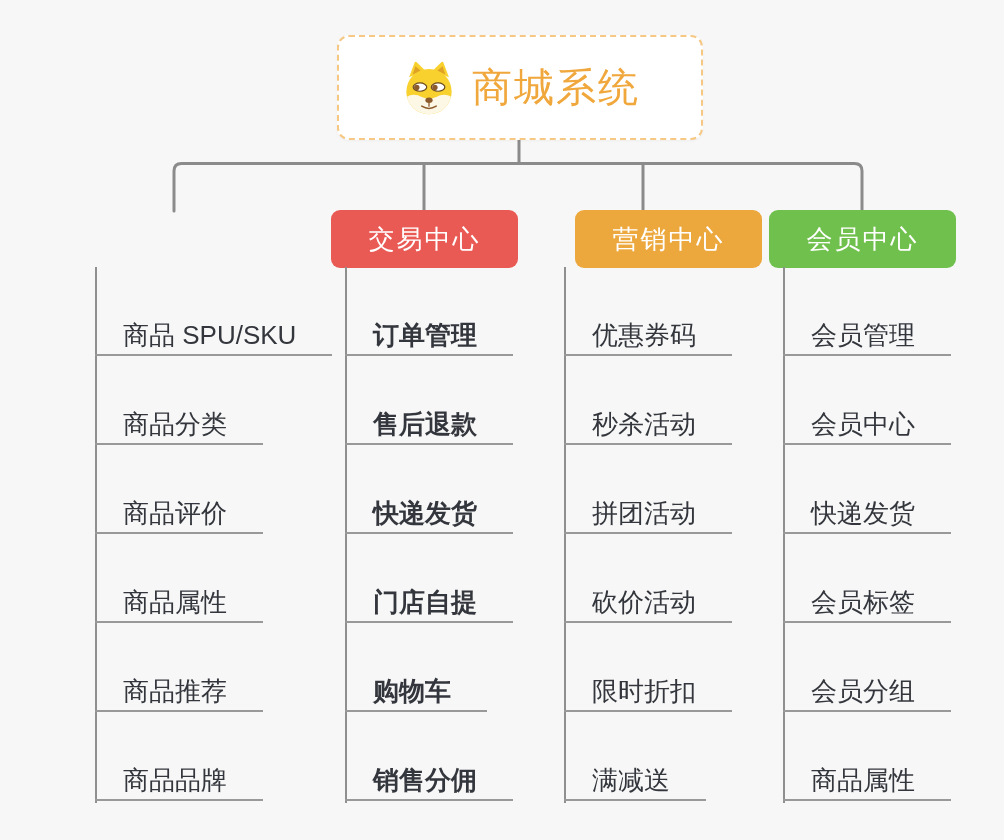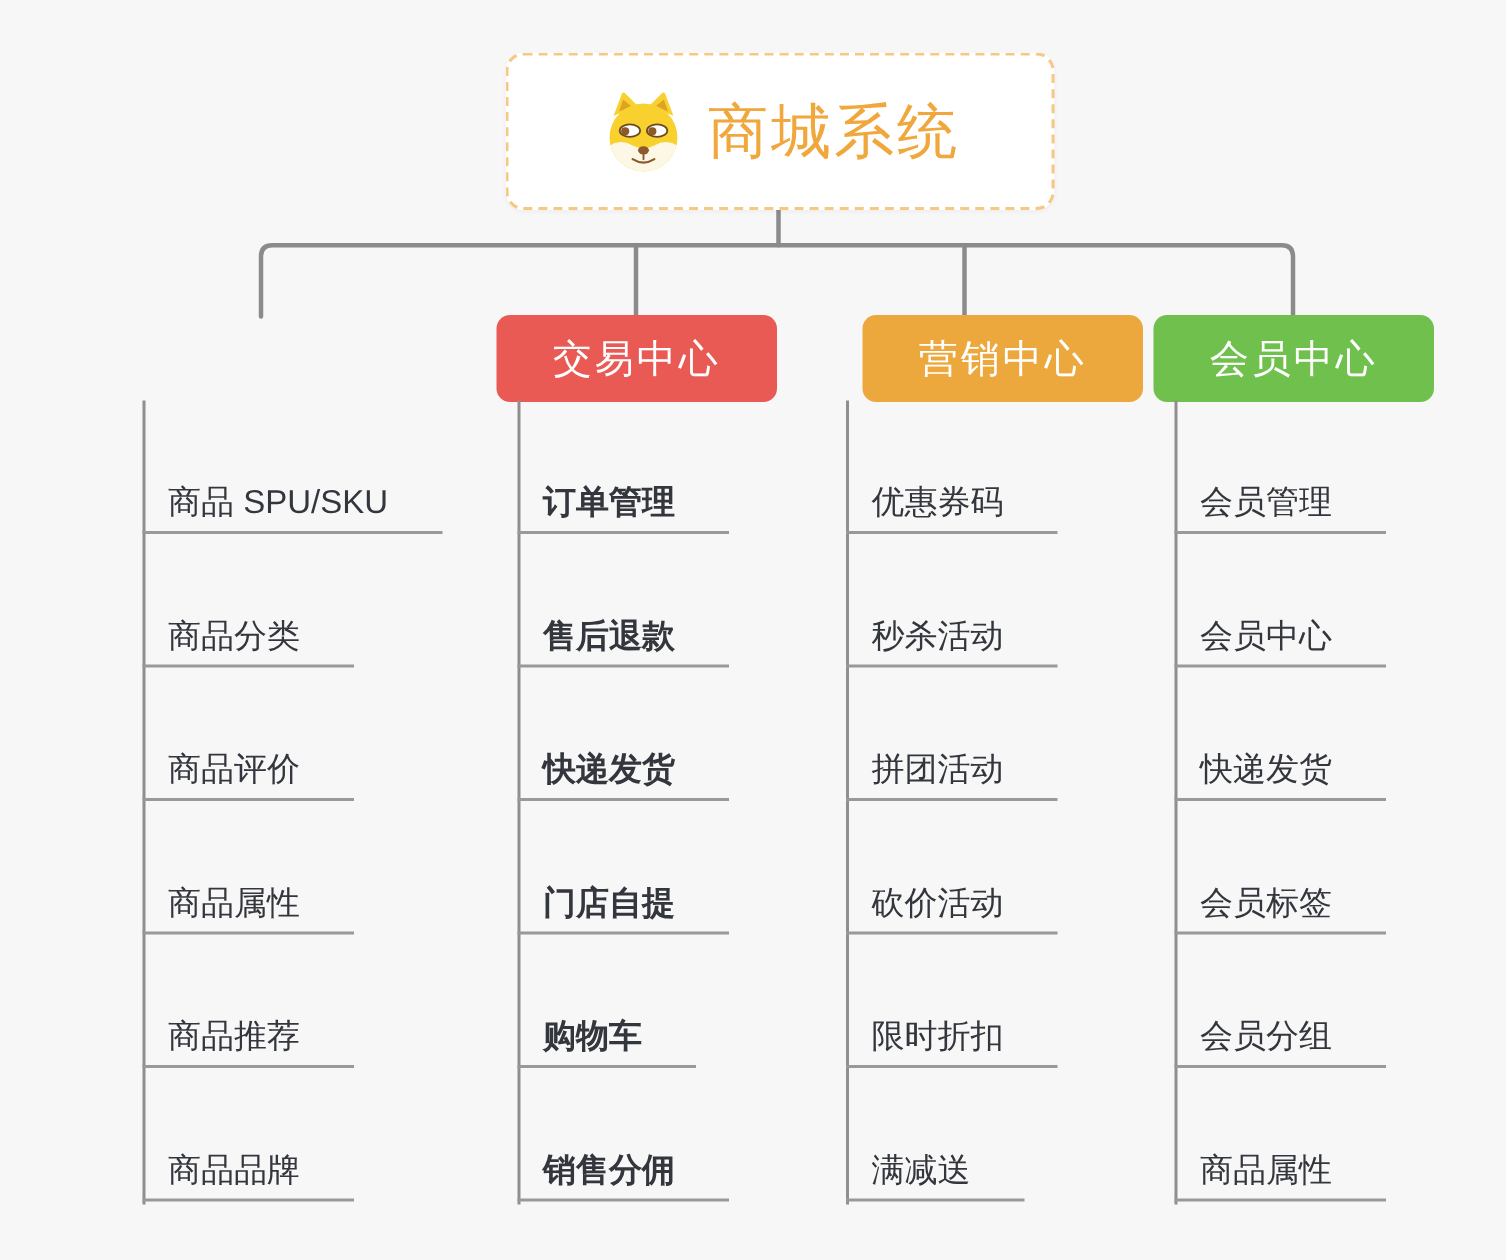--- a/index.html
+++ b/index.html
@@ -50,23 +50,23 @@
     position:absolute;top:267px;width:2px;height:536px;
     background:#8f8f8f;
   }
   .trunk.t0{left:71px;}
   .trunk.t1{left:321px;}
   .trunk.t2{left:540px;}
   .trunk.t3{left:759px;}
   
   .leaf{
     position:absolute;
-    font-size:22px;color:#33363c;
+    font-size:26px;color:#33363c;
     line-height:30px;
-    padding:0 36px 4px 17px;
+    padding:0 36px 4px 28px;
     border-bottom:2px solid #999999;
     white-space:nowrap;
   }
   .col0 .leaf{left:71px;}
   .col1 .leaf{left:321px;font-weight:bold;}
   .col2 .leaf{left:540px;}
   .col3 .leaf{left:759px;}
   .leaf.r0{top:320px;}
   .leaf.r1{top:409px;}
   .leaf.r2{top:498px;}

